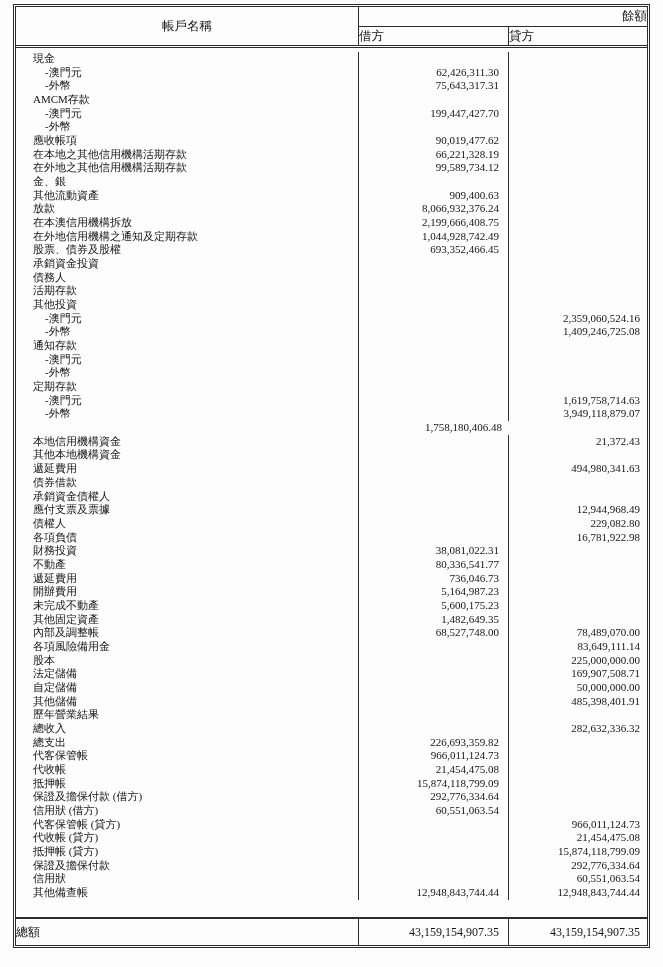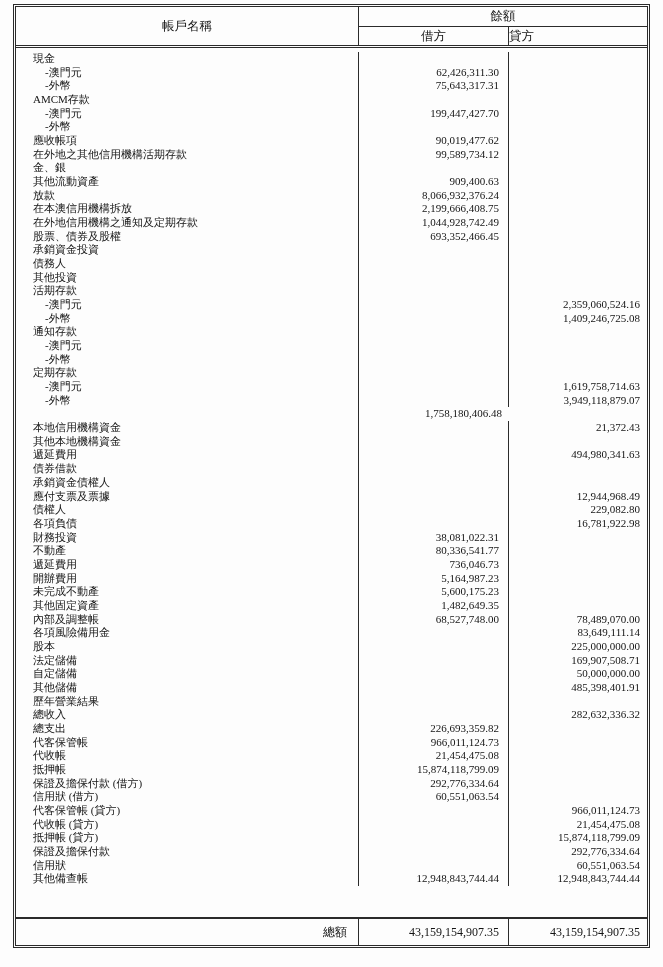--- a/index.html
+++ b/index.html
@@ -26,28 +26,28 @@
     flex: 0 0 auto;
   }
   .name-head {
     box-sizing: border-box;
     border-right: 1px solid #2b2b2b;
     display: flex; align-items: center; justify-content: center;
     font-size: 12.5px;
   }
   .balance-head { display: flex; flex-direction: column; }
   .balance-title {
-    height: 19px; line-height: 19px; text-align: center;
+    height: 19px; line-height: 19px; text-align: right;
     border-bottom: 1px solid #2b2b2b;
     font-size: 12.5px;
   }
   .balance-sub { display: grid; grid-template-columns: 150px 1fr; height: 18px; }
   .debit-head {
     box-sizing: border-box; border-right: 1px solid #2b2b2b;
-    text-align: center; line-height: 18px; font-size: 12.5px;
+    text-align: left; line-height: 18px; font-size: 12.5px;
   }
   .credit-head { text-align: left; line-height: 18px; font-size: 12.5px; }
   
   .tbody { flex: 1 1 auto; padding-top: 4px; overflow: hidden; }
   .row {
     display: grid; grid-template-columns: 343px 150px 1fr;
     height: 13.68px; font-size: 11px; line-height: 13.4px;
     white-space: nowrap;
   }
   .cell-name { padding-left: 17px; }
@@ -60,21 +60,21 @@
   }
   .cell-credit { text-align: right; padding-right: 7px; }
   
   .tfoot {
     flex: 0 0 auto;
     display: grid; grid-template-columns: 343px 150px 1fr;
     border-top: 2px solid #2b2b2b;
     height: 26px; align-items: center;
     font-size: 12px;
   }
-  .foot-label { text-align: right; padding-right: 12px; box-sizing: border-box; }
+  .foot-label { padding-right: 12px; box-sizing: border-box; }
   .foot-debit {
     box-sizing: border-box; height: 100%;
     border-left: 1px solid #2b2b2b; border-right: 1px solid #2b2b2b;
     margin-left: -1px;
     display: flex; align-items: center; justify-content: flex-end;
     padding-right: 9px;
   }
   .foot-credit {
     display: flex; align-items: center; justify-content: flex-end;
     padding-right: 7px;
@@ -127,20 +127,25 @@
           <div class="cell-name indent1">-外幣</div>
           <div class="cell-debit"></div>
           <div class="cell-credit"></div>
         </div>
         <div class="row">
           <div class="cell-name">應收帳項</div>
           <div class="cell-debit">90,019,477.62</div>
           <div class="cell-credit"></div>
         </div>
         <div class="row">
+          <div class="cell-name">在本地之其他信用機構活期存款</div>
+          <div class="cell-debit">66,221,328.19</div>
+          <div class="cell-credit"></div>
+        </div>
+        <div class="row">
           <div class="cell-name">在外地之其他信用機構活期存款</div>
           <div class="cell-debit">99,589,734.12</div>
           <div class="cell-credit"></div>
         </div>
         <div class="row">
           <div class="cell-name">金、銀</div>
           <div class="cell-debit"></div>
           <div class="cell-credit"></div>
         </div>
         <div class="row">
@@ -172,26 +177,26 @@
           <div class="cell-name">承銷資金投資</div>
           <div class="cell-debit"></div>
           <div class="cell-credit"></div>
         </div>
         <div class="row">
           <div class="cell-name">債務人</div>
           <div class="cell-debit"></div>
           <div class="cell-credit"></div>
         </div>
         <div class="row">
+          <div class="cell-name">活期存款</div>
+          <div class="cell-debit"></div>
+          <div class="cell-credit"></div>
+        </div>
+        <div class="row">
           <div class="cell-name">其他投資</div>
-          <div class="cell-debit"></div>
-          <div class="cell-credit"></div>
-        </div>
-        <div class="row">
-          <div class="cell-name">活期存款</div>
           <div class="cell-debit"></div>
           <div class="cell-credit"></div>
         </div>
         <div class="row">
           <div class="cell-name indent1">-澳門元</div>
           <div class="cell-debit"></div>
           <div class="cell-credit">2,359,060,524.16</div>
         </div>
         <div class="row">
           <div class="cell-name indent1">-外幣</div>

